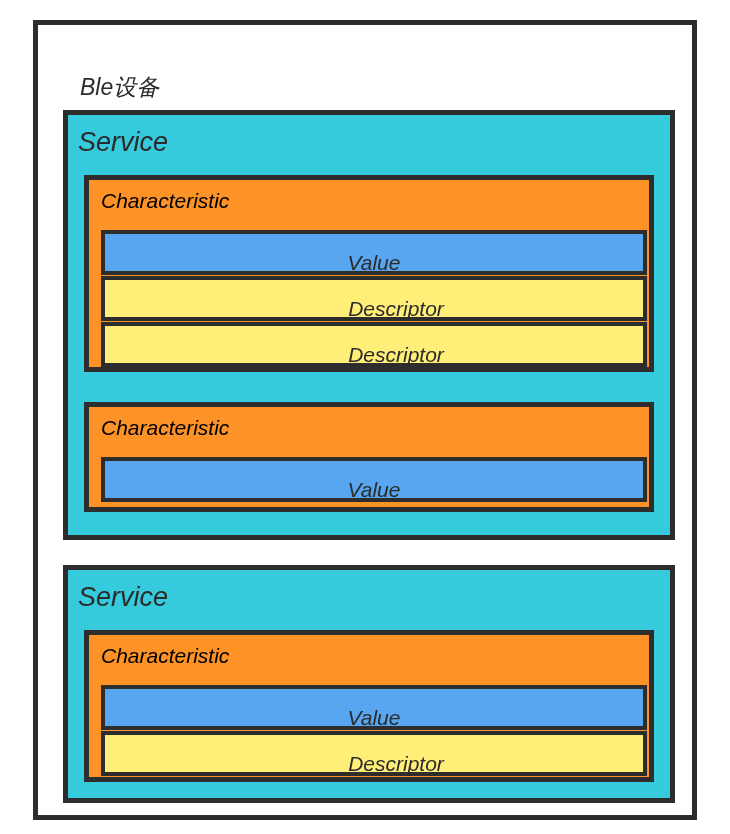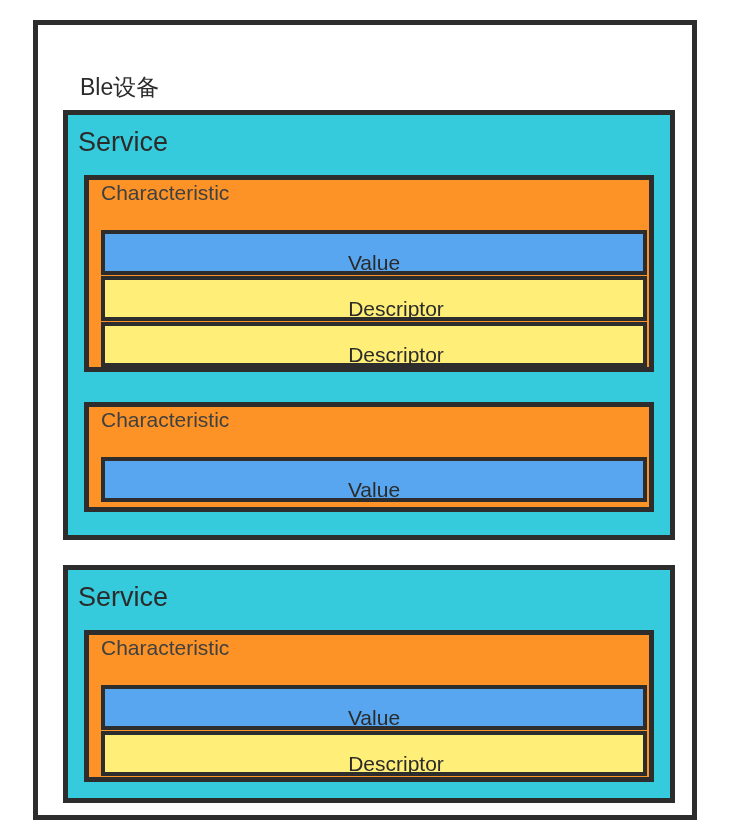--- a/index.html
+++ b/index.html
@@ -19,20 +19,21 @@
   .device-frame {
     position: absolute;
     left: 33px;
     top: 20px;
     width: 664px;      
     height: 800px;
     box-sizing: border-box;
     background: #ffffff;
     border: 5px solid #2d2d2d;
     padding: 0;
+    font-style: italic;
   }
 
   .device-title {
     position: absolute;
     left: 42px;
     top: 48px;
     font-size: 23px;
     line-height: 28px;
     color: #2b2b2b;
     white-space: nowrap;
@@ -58,24 +59,24 @@
   
   .characteristic {
     position: absolute;
     box-sizing: border-box;
     background: #fd9327;
     border: 5px solid #2d2d2d;
   }
   .characteristic-label {
     position: absolute;
     left: 12px;
-    top: 0;
+    top: 8px;
     font-size: 21px;
     line-height: 25px;
-    color: #404040;
+    color: #000000;
     white-space: nowrap;
   }
 
   
   .attr-row {
     position: absolute;
     box-sizing: border-box;
     border: 4px solid #2d2d2d;
     display: flex;
     align-items: center;

